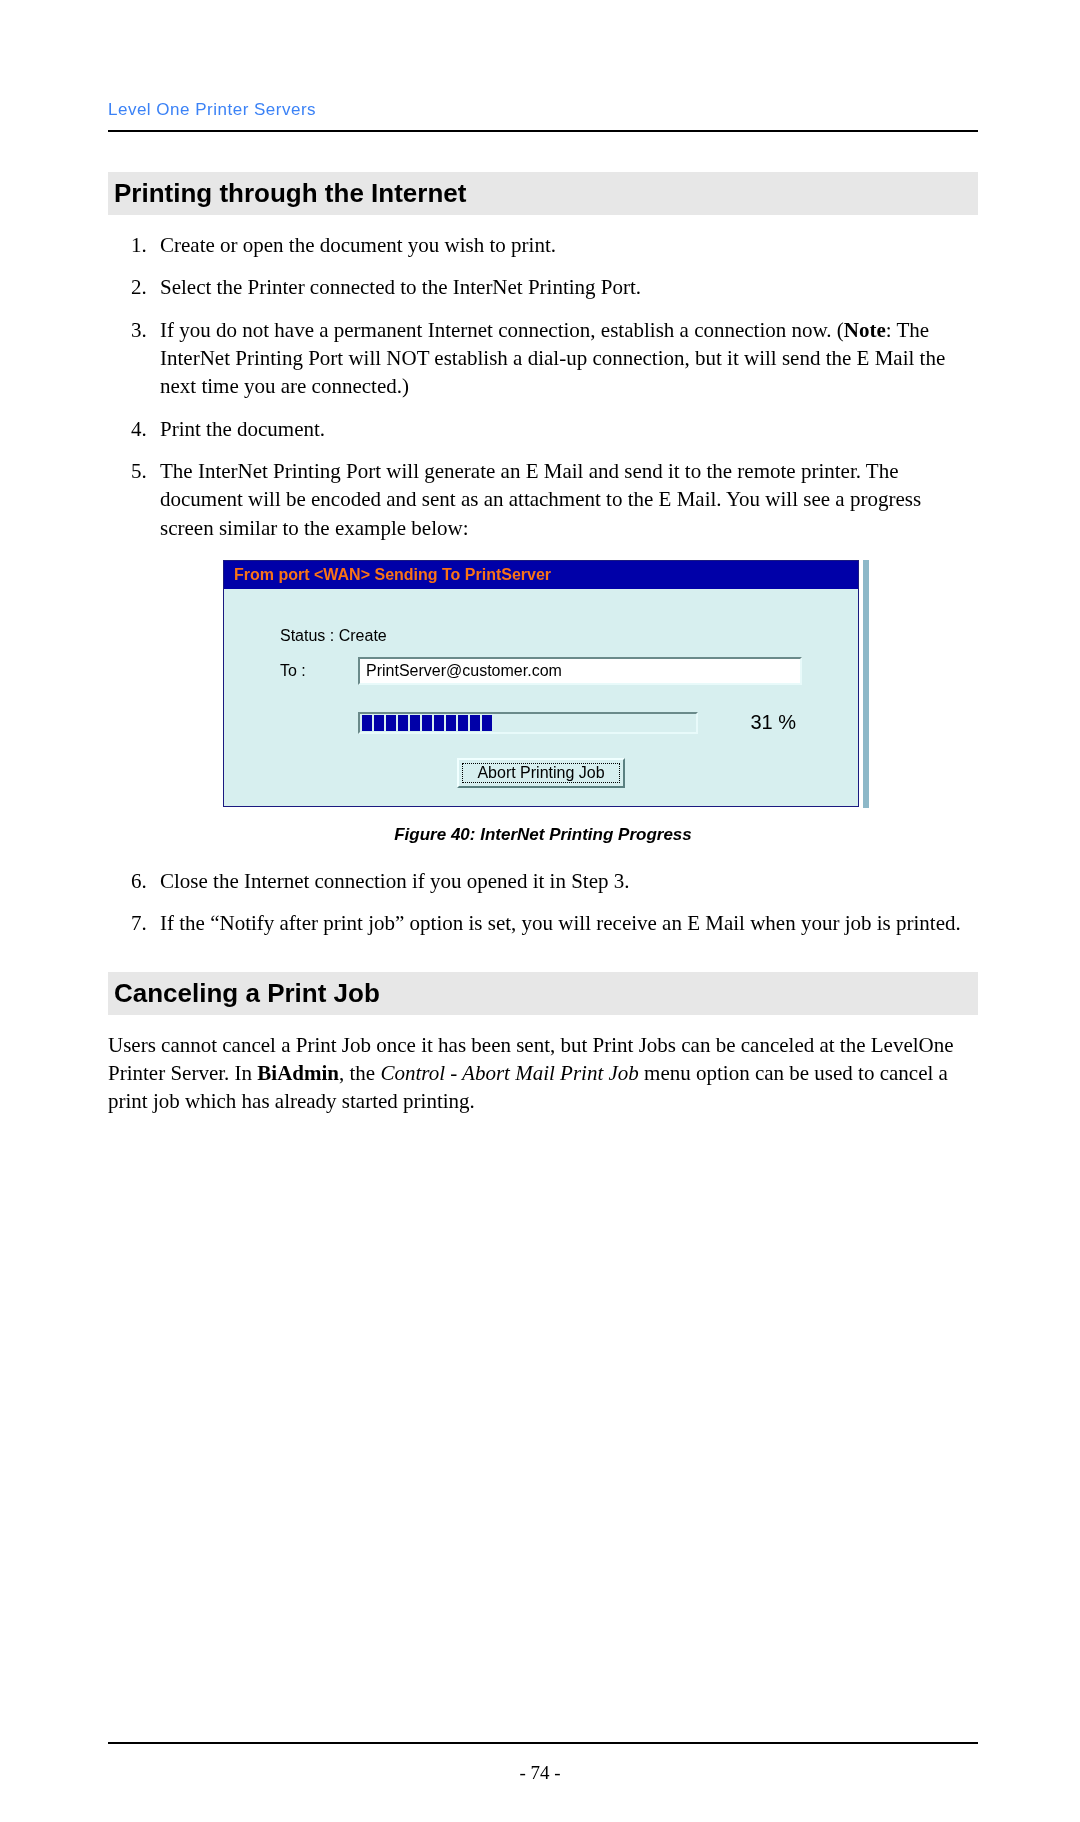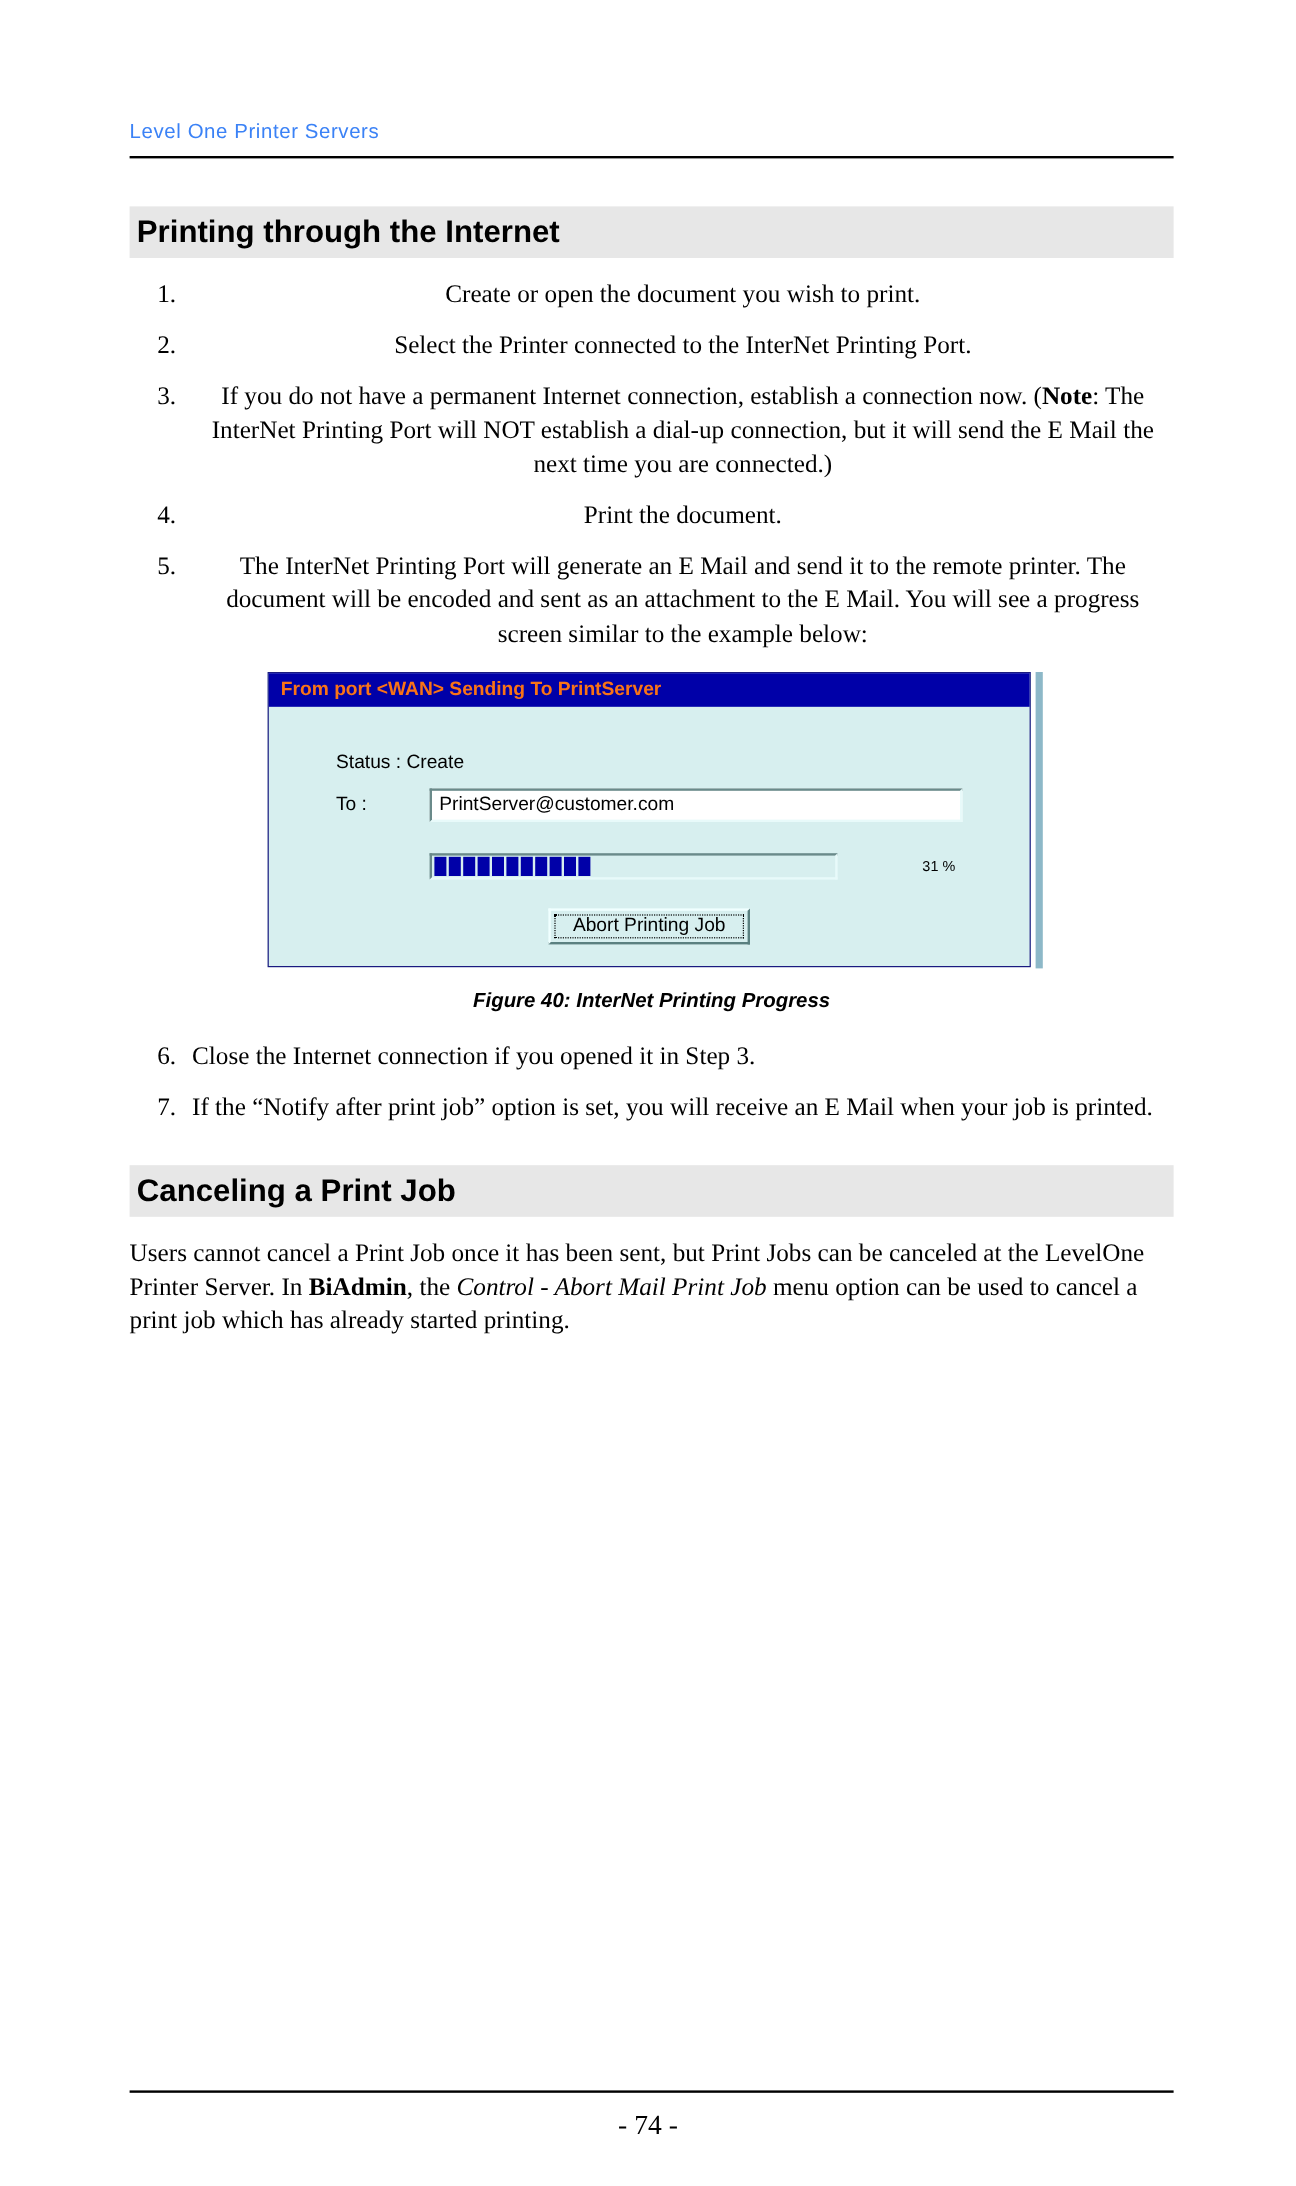--- a/index.html
+++ b/index.html
@@ -34,21 +34,20 @@
     font-weight: bold;
     font-size: 26px;
     padding: 6px 8px 6px 6px;
     margin: 0 0 16px 0;
   }
   ol.steps {
     margin: 0 0 14px 0;
     padding: 0 0 0 44px;
     font-size: 21px;
     line-height: 1.35;
-    text-align: center;
   }
   ol.steps > li {
     padding-left: 8px;
     margin-bottom: 14px;
   }
   .note-bold { font-weight: bold; }
   .italic { font-style: italic; }
   .figure-wrap {
     width: 640px;
     margin: 18px auto 10px auto;
@@ -131,21 +130,21 @@
     gap: 2px;
     height: 16px;
   }
   .progress-seg span {
     width: 10px;
     background: #0000a8;
   }
   .pct {
     margin-left: auto;
     padding-right: 6px;
-    font-size: 12px;
+    font-size: 20px;
   }
   .abort-row {
     display: flex;
     justify-content: center;
     margin-top: 24px;
   }
   .win-btn {
     font-family: Arial, Helvetica, sans-serif;
     font-size: 16px;
     background: #d7efef;
@@ -187,21 +186,21 @@
     left: 108px; right: 102px;
     bottom: 70px;
     border: none;
     border-top: 2px solid #000;
   }
   .page-num {
     position: absolute;
     bottom: 38px;
     left: 0; right: 0;
     text-align: center;
-    font-size: 23px;
+    font-size: 19px;
     font-family: "Times New Roman", Times, serif;
   }
 </style>
 </head>
 <body>
 
 <div class="page">
 
   <div class="running-head">Level One Printer Servers</div>
   <hr class="rule-top">

